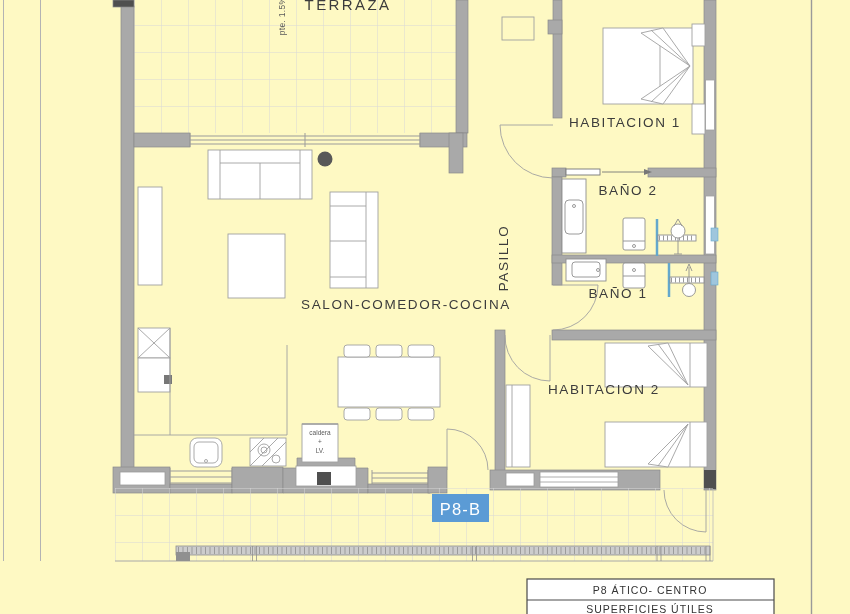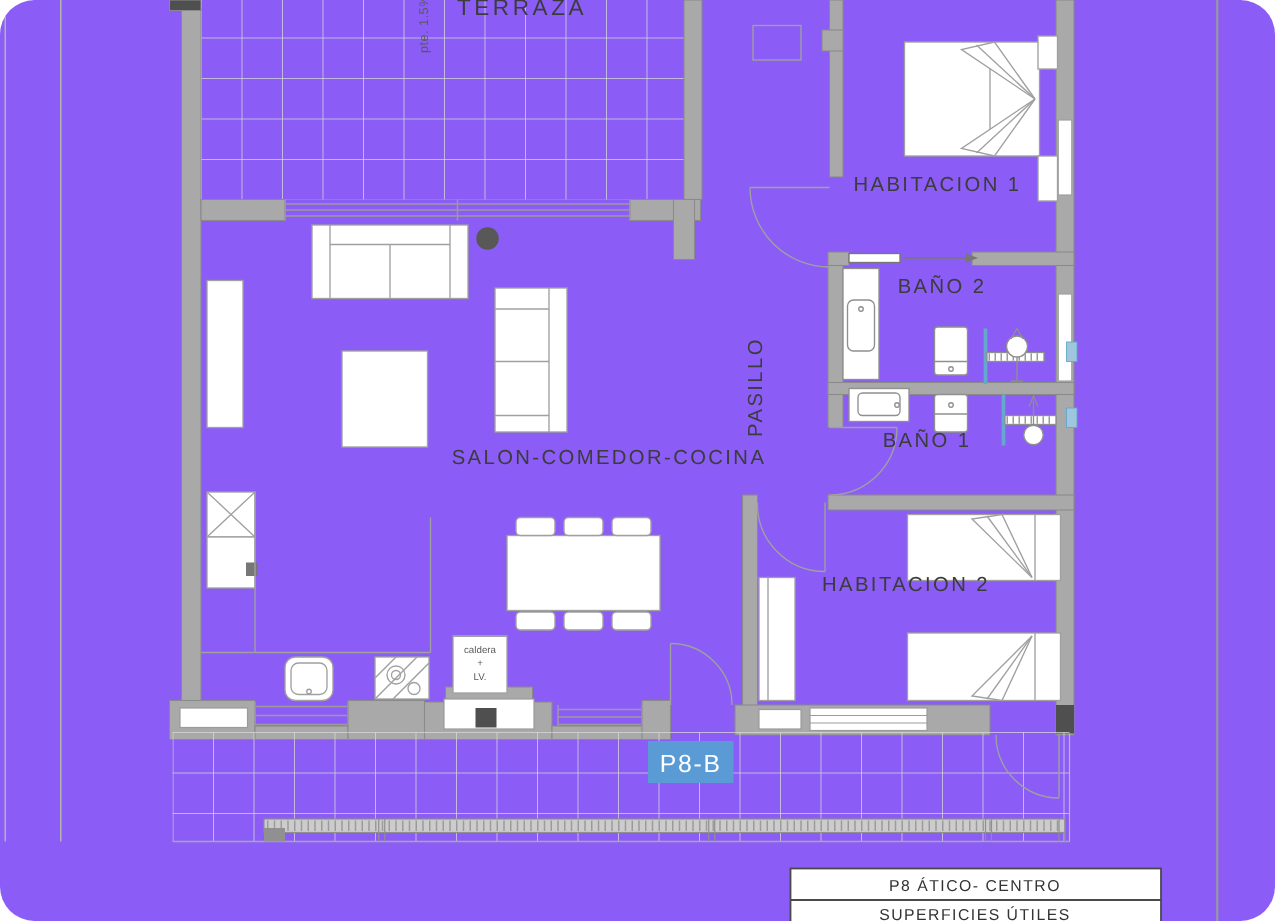--- a/index.html
+++ b/index.html
@@ -1,17 +1,17 @@
 <!DOCTYPE html>
 <html><head>
 <meta charset="utf-8">
 <style>
   html,body{margin:0;padding:0;background:#ffffff;}
-  .stage{position:relative;width:850px;height:614px;background:#8b5cf6;overflow:hidden;
-         font-family:"Liberation Sans", sans-serif;border-radius:23px;}
+  .stage{position:relative;width:850px;height:614px;background:#fef9c3;overflow:hidden;
+         font-family:"Liberation Sans", sans-serif;}
   svg text{font-family:"Liberation Sans", sans-serif;fill:#3c3c3c;}
   .room-label{font-size:13.5px;letter-spacing:1.6px;}
   .big-label{font-size:15px;letter-spacing:2.4px;}
   .tiny-label{font-size:8.5px;letter-spacing:.3px;fill:#5a5a5a;}
   .micro-label{font-size:6.5px;fill:#5a5a5a;}
   .tag-label{font-size:16.5px;letter-spacing:1.2px;fill:#ffffff;}
   .tb-label{font-size:10.5px;letter-spacing:1px;fill:#333;}
 </style>
 </head>
 <body>

